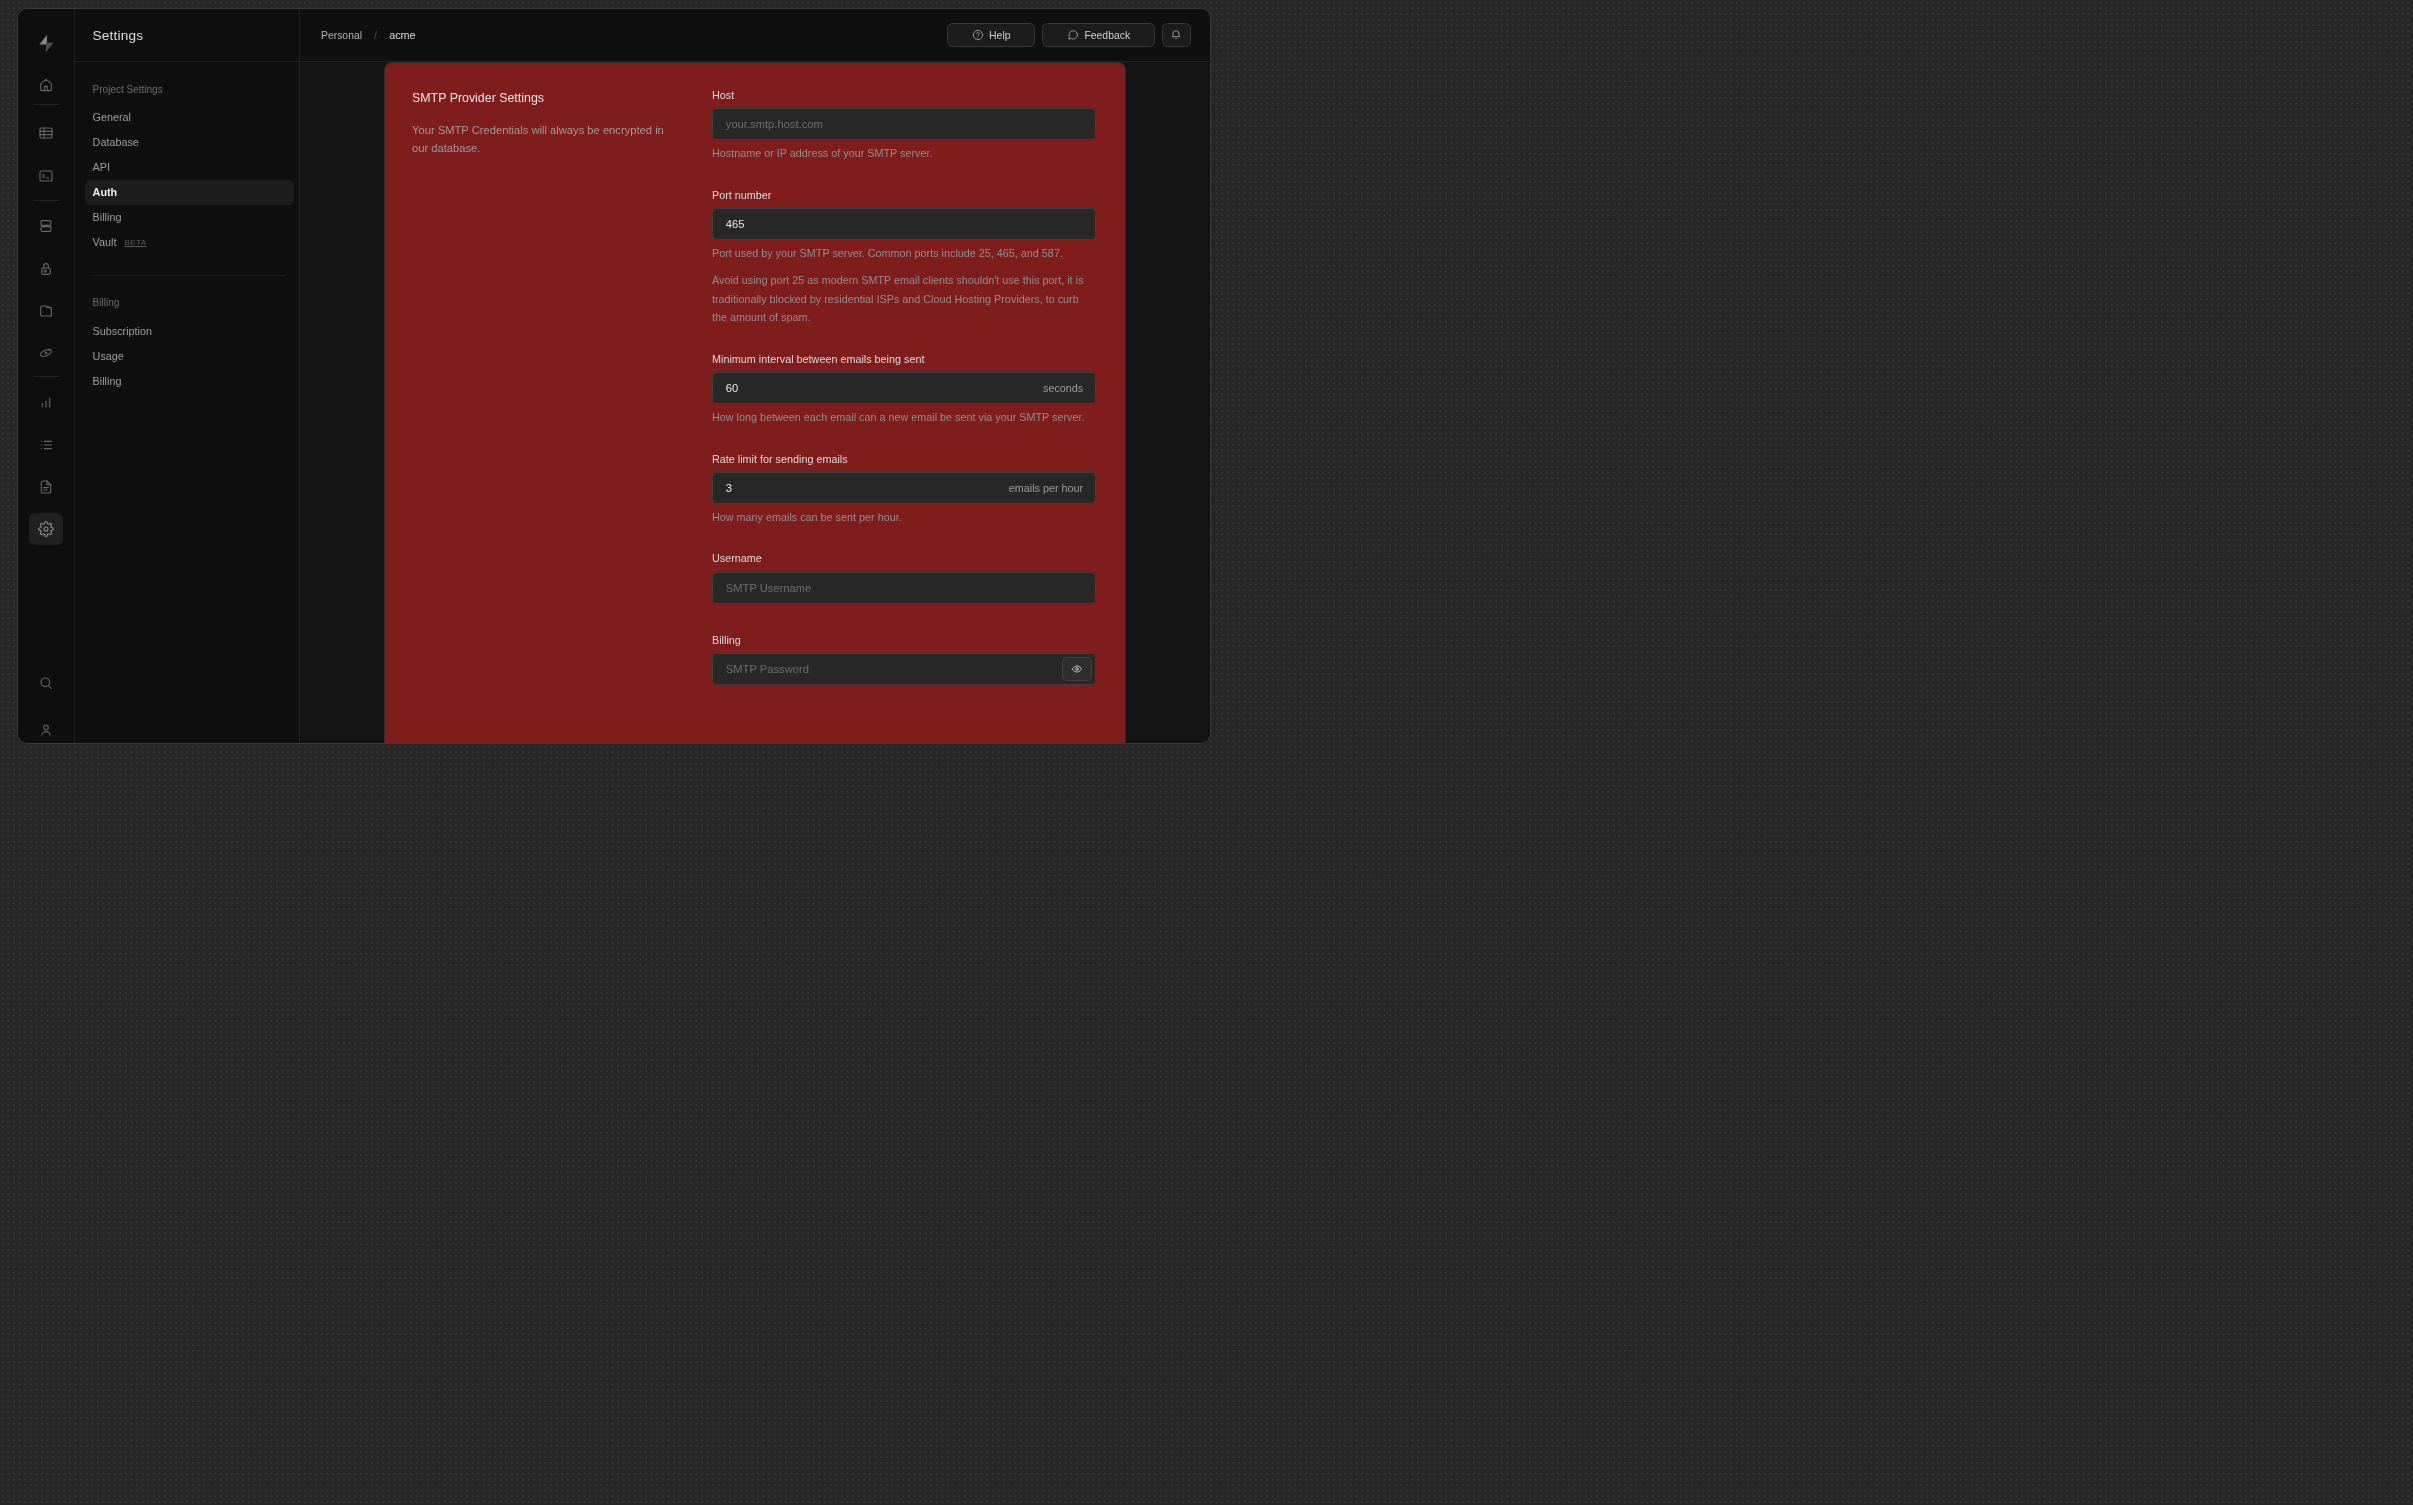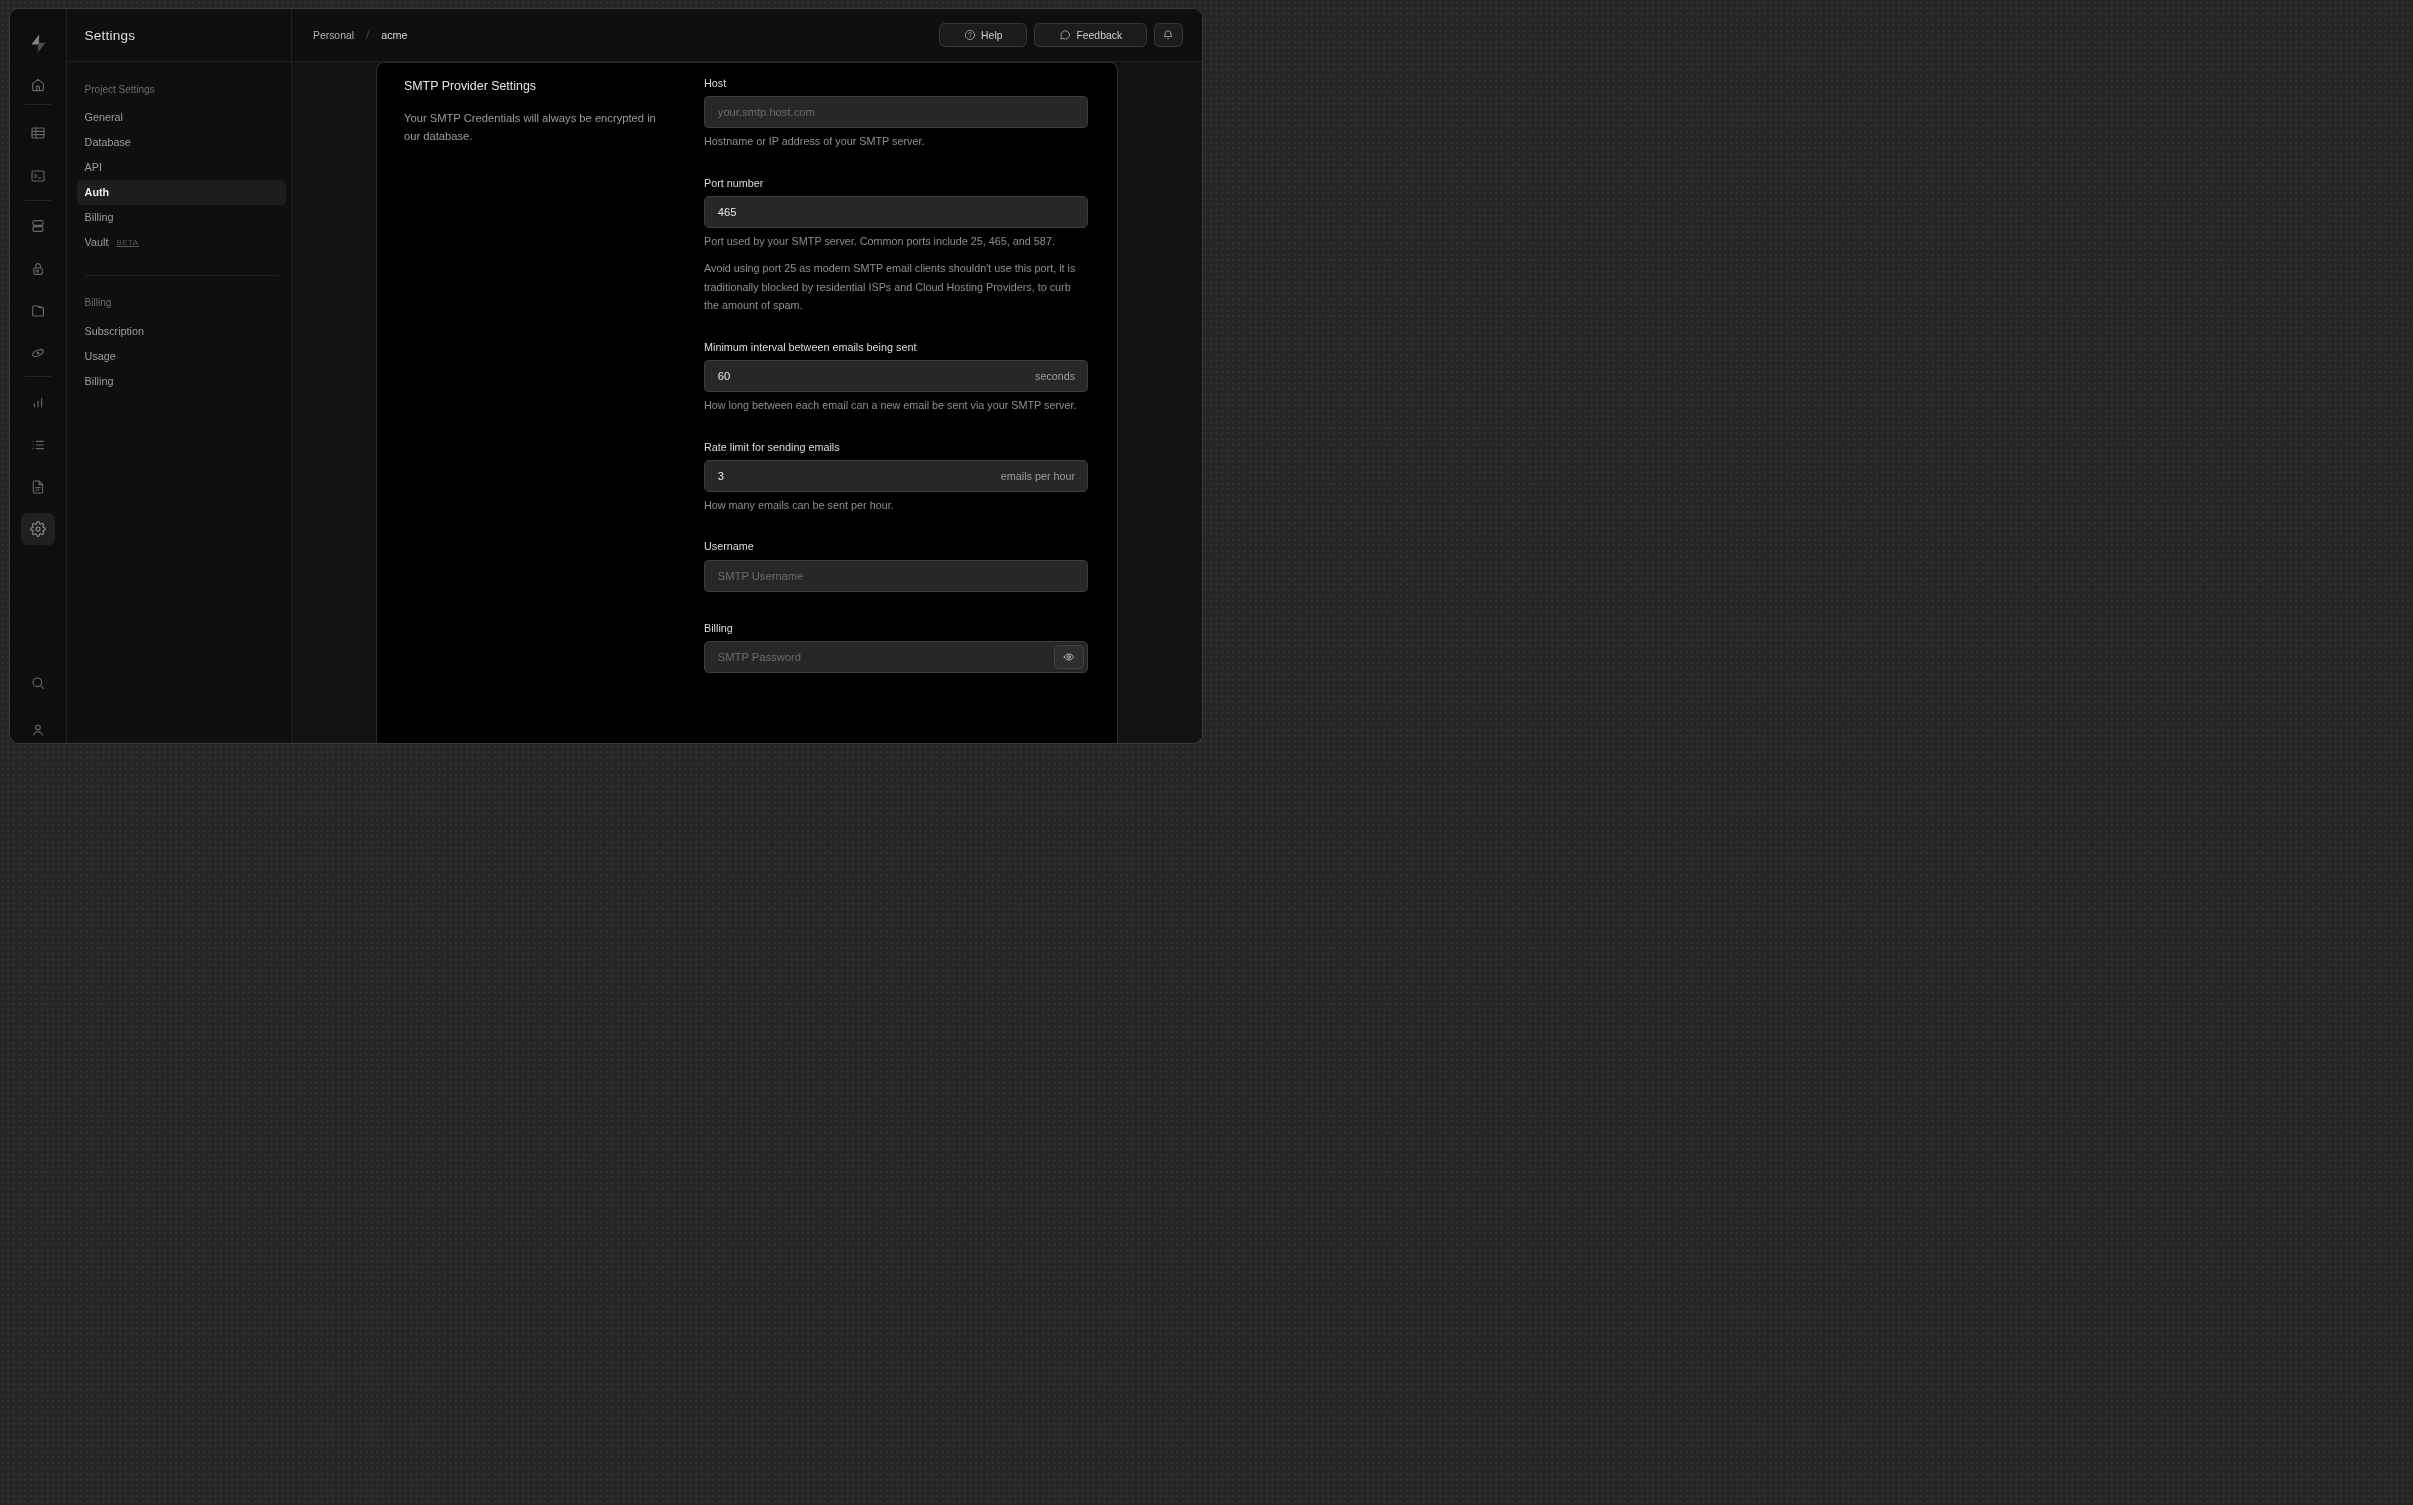--- a/index.html
+++ b/index.html
@@ -3,21 +3,21 @@
 <meta charset="utf-8">
 <style>
   * { margin:0; padding:0; box-sizing:border-box; }
   html,body { width:1207px; height:753px; overflow:hidden;
     font-family:"Liberation Sans", sans-serif;
     background-color:#262626;
     background-image: radial-gradient(rgba(255,255,255,0.07) 0.8px, transparent 1px);
     background-size:5.6px 5.6px;
   }
   .window {
-    position:absolute; left:9px; top:8px; width:1194px; height:736px;
+    position:absolute; left:17px; top:8px; width:1194px; height:736px;
     background:#0f0f0f; border:0.8px solid #3a3a3a; border-radius:10.4px;
     overflow:hidden; display:flex;
   }
   svg { display:block; }
   .icon { width:16px; height:16px; fill:none; stroke:currentColor; stroke-width:1.7;
           stroke-linecap:round; stroke-linejoin:round; }
   .icon-sm { width:12px; height:12px; fill:none; stroke:currentColor; stroke-width:1.8;
           stroke-linecap:round; stroke-linejoin:round; }
 
   
@@ -50,24 +50,24 @@
   .crumb-sep { font-size:11.2px; color:#4a4a4a; margin:0 12px; }
   .crumb-project { font-size:10.8px; color:#d8d8d8; cursor:pointer; }
   .topbar-actions { margin-left:auto; display:flex; align-items:center; gap:6.4px; }
   .tb-btn { height:24px; border:0.8px solid #373737; background:#1c1c1c; border-radius:5.6px;
     color:#cfcfcf; font-size:10.4px; display:flex; align-items:center; gap:5.6px; padding:0 24px; cursor:pointer; }
   .tb-btn .icon-sm { color:#9f9f9f; }
   .tb-icon-btn { width:29.5px; justify-content:center; padding:0; }
 
   
   .content { flex:1; padding:0 84px; overflow:hidden; }
-  .card { background:#000000; border:0.8px solid #2d2d2d; border-bottom:none;
+  .card { background:#7f1d1d; border:0.8px solid #2d2d2d; border-bottom:none;
     border-radius:8px 8px 0 0; height:102%;
     display:grid; grid-template-columns:271px 1fr; column-gap:29px;
-    padding:14px 29px 0 27px; }
+    padding:26px 29px 0 27px; }
   .panel-title { font-size:12.4px; font-weight:normal; color:#e6e6e6; margin:2.4px 0 17px; }
   .panel-desc { font-size:11.2px; color:#9b9b9b; line-height:1.6; }
 
   .group { margin-bottom:26px; }
   .group.tight { margin-bottom:30px; }
   .field-label { font-size:10.8px; color:#dcdcdc; margin-bottom:7.2px; }
   .input-wrap { position:relative; }
   .text-input { width:100%; height:32px; background:#272727; border:0.8px solid #3e3e3e;
     border-radius:4.8px; color:#e8e8e8; font-size:11.2px; padding:0 12.8px;
     font-family:"Liberation Sans", sans-serif; outline:none; }

